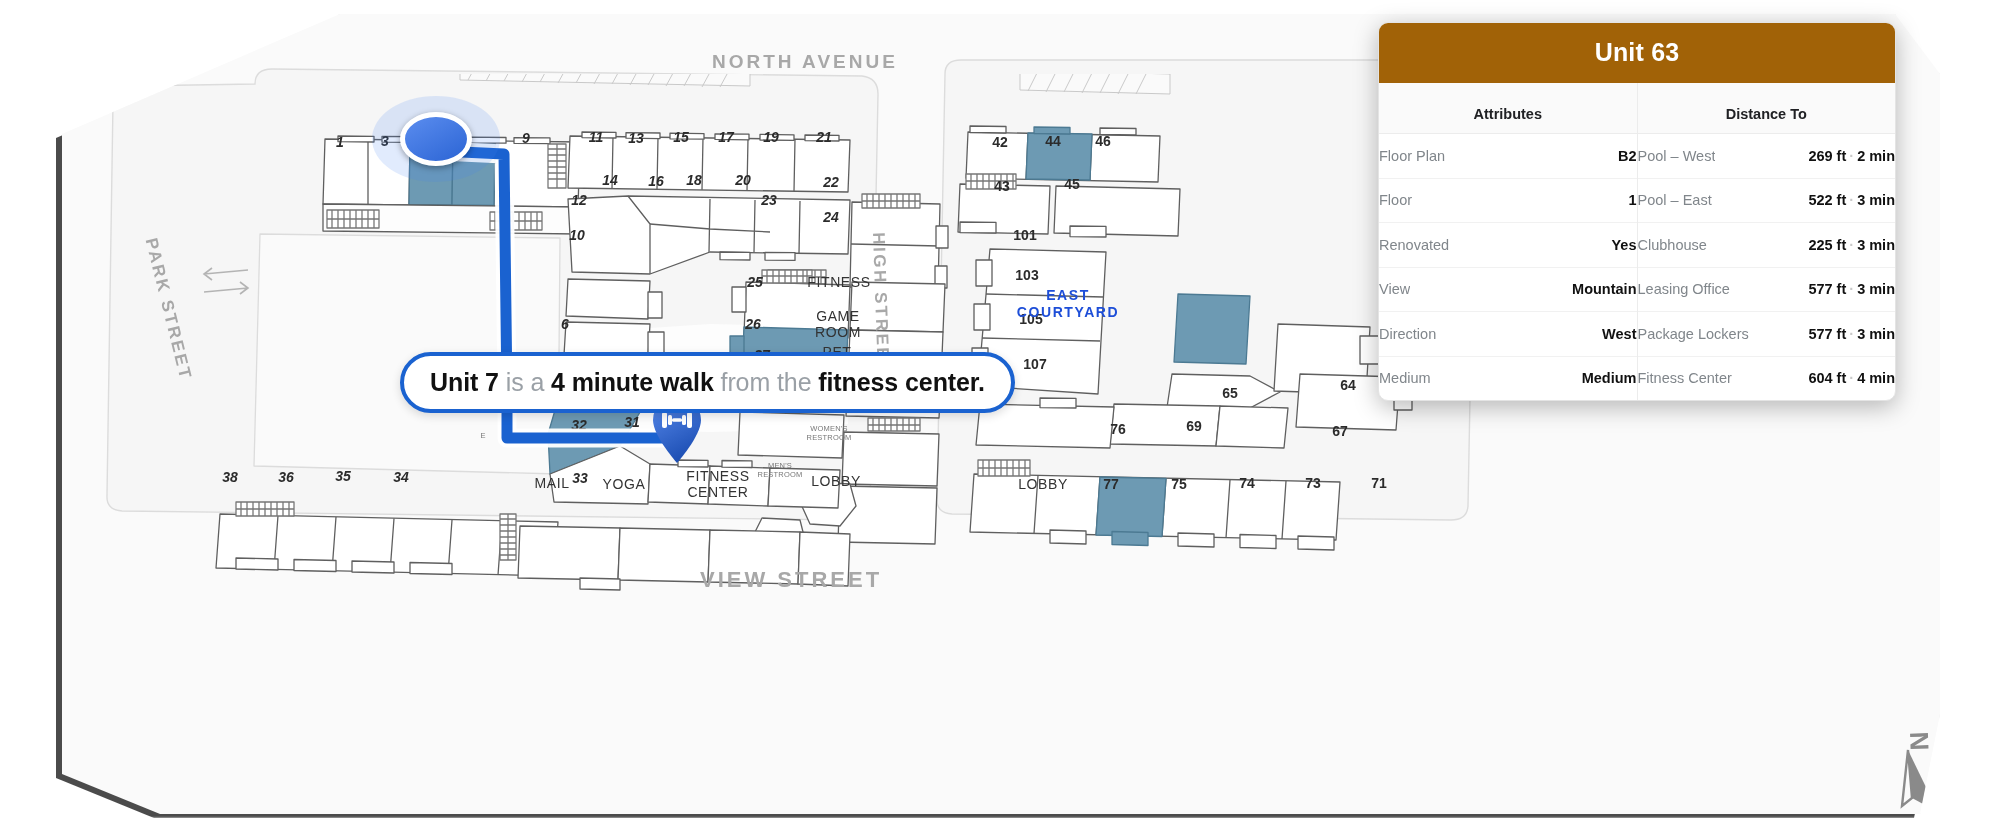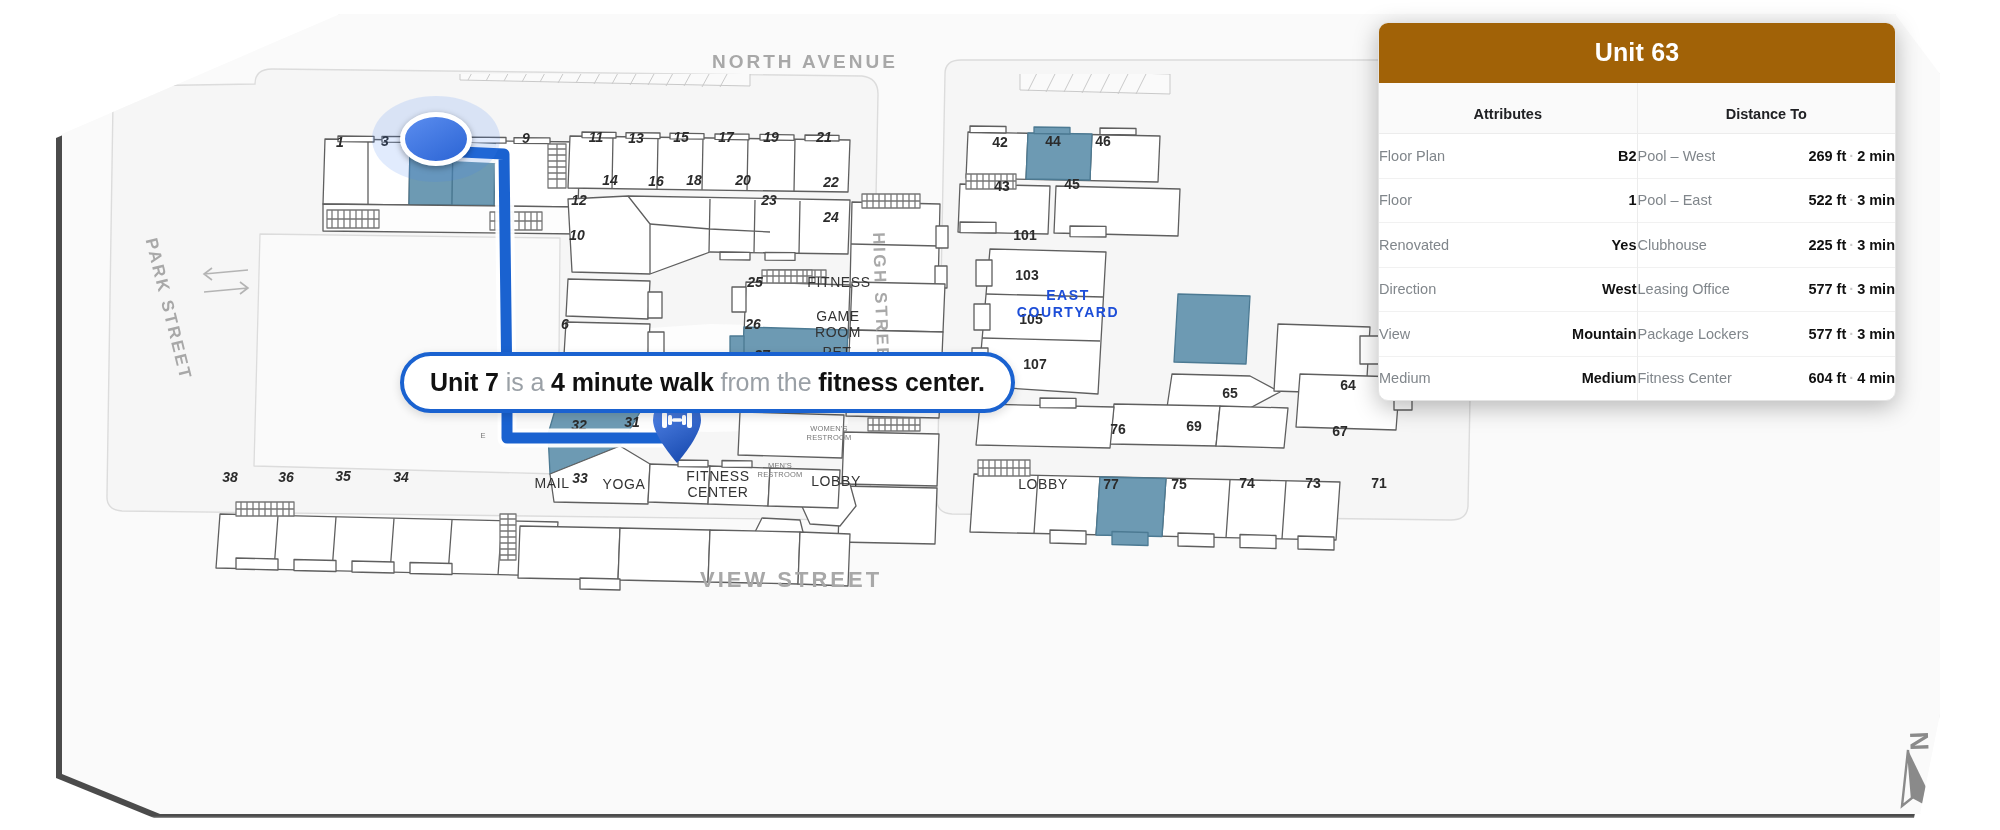--- a/index.html
+++ b/index.html
@@ -497,26 +497,26 @@
             </div>
             <div class="row">
               <span class="k">Floor</span>
               <span class="v">1</span>
             </div>
             <div class="row">
               <span class="k">Renovated</span>
               <span class="v">Yes</span>
             </div>
             <div class="row">
+              <span class="k">View</span>
+              <span class="v">Mountain</span>
+            </div>
+            <div class="row">
               <span class="k">Direction</span>
               <span class="v">West</span>
-            </div>
-            <div class="row">
-              <span class="k">View</span>
-              <span class="v">Mountain</span>
             </div>
             <div class="row">
               <span class="k">Medium</span>
               <span class="v">Medium</span>
             </div>
           </div>
       </div>
       <div class="panel-col">
         <div class="col-head">Distance To</div>
         <div id="dist-rows">

